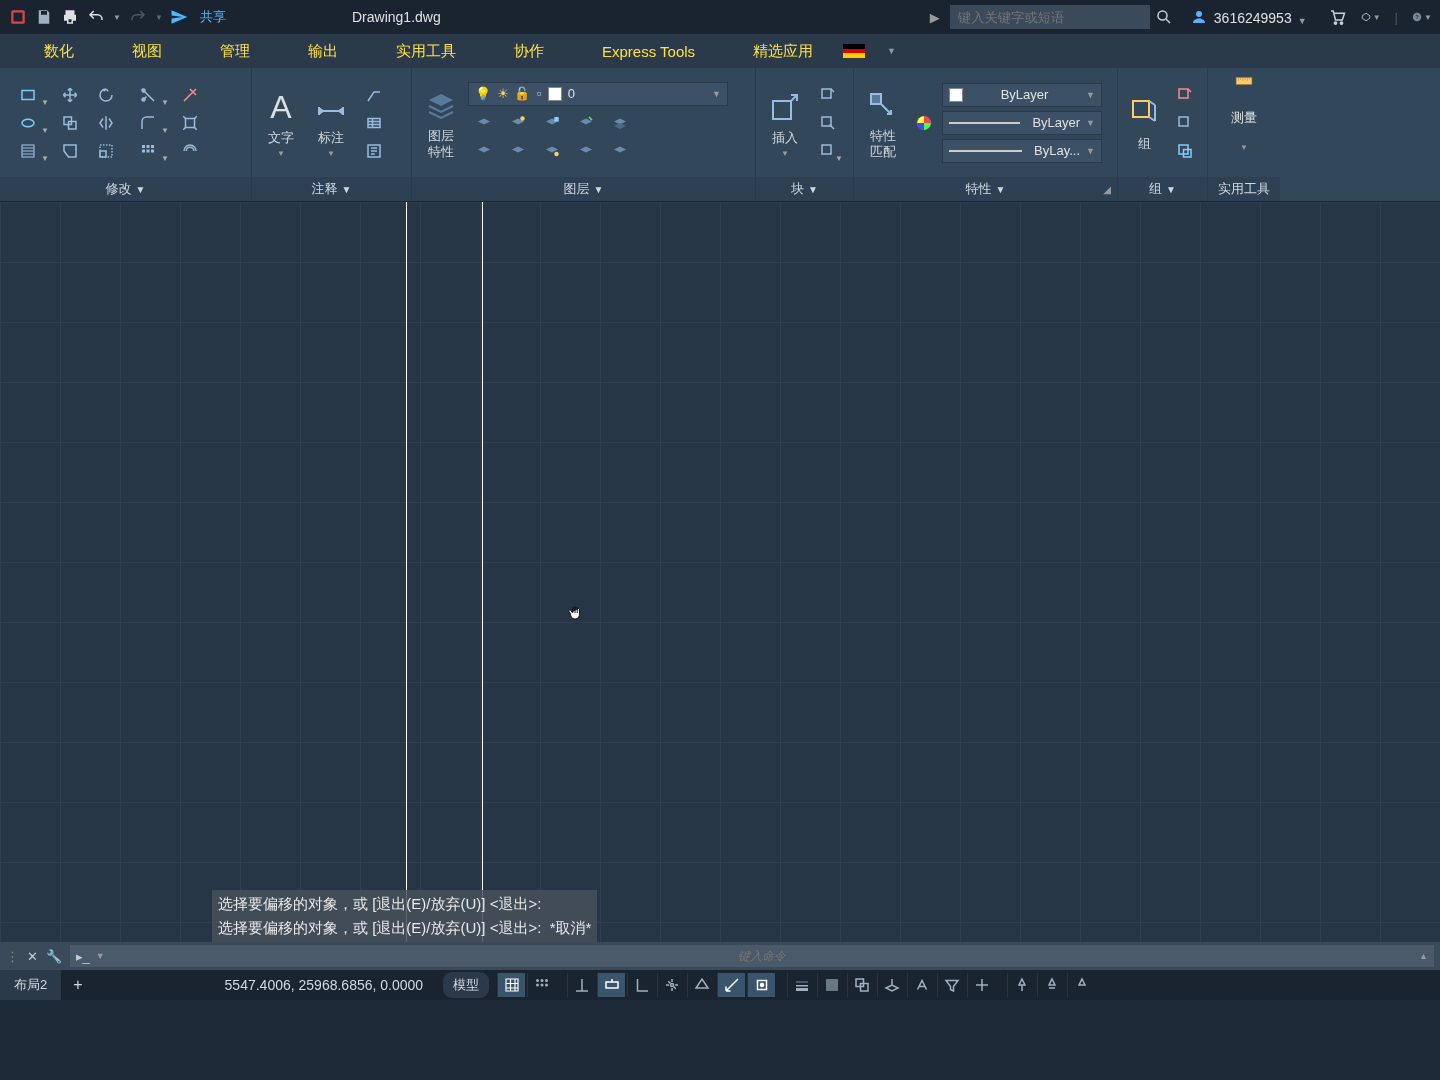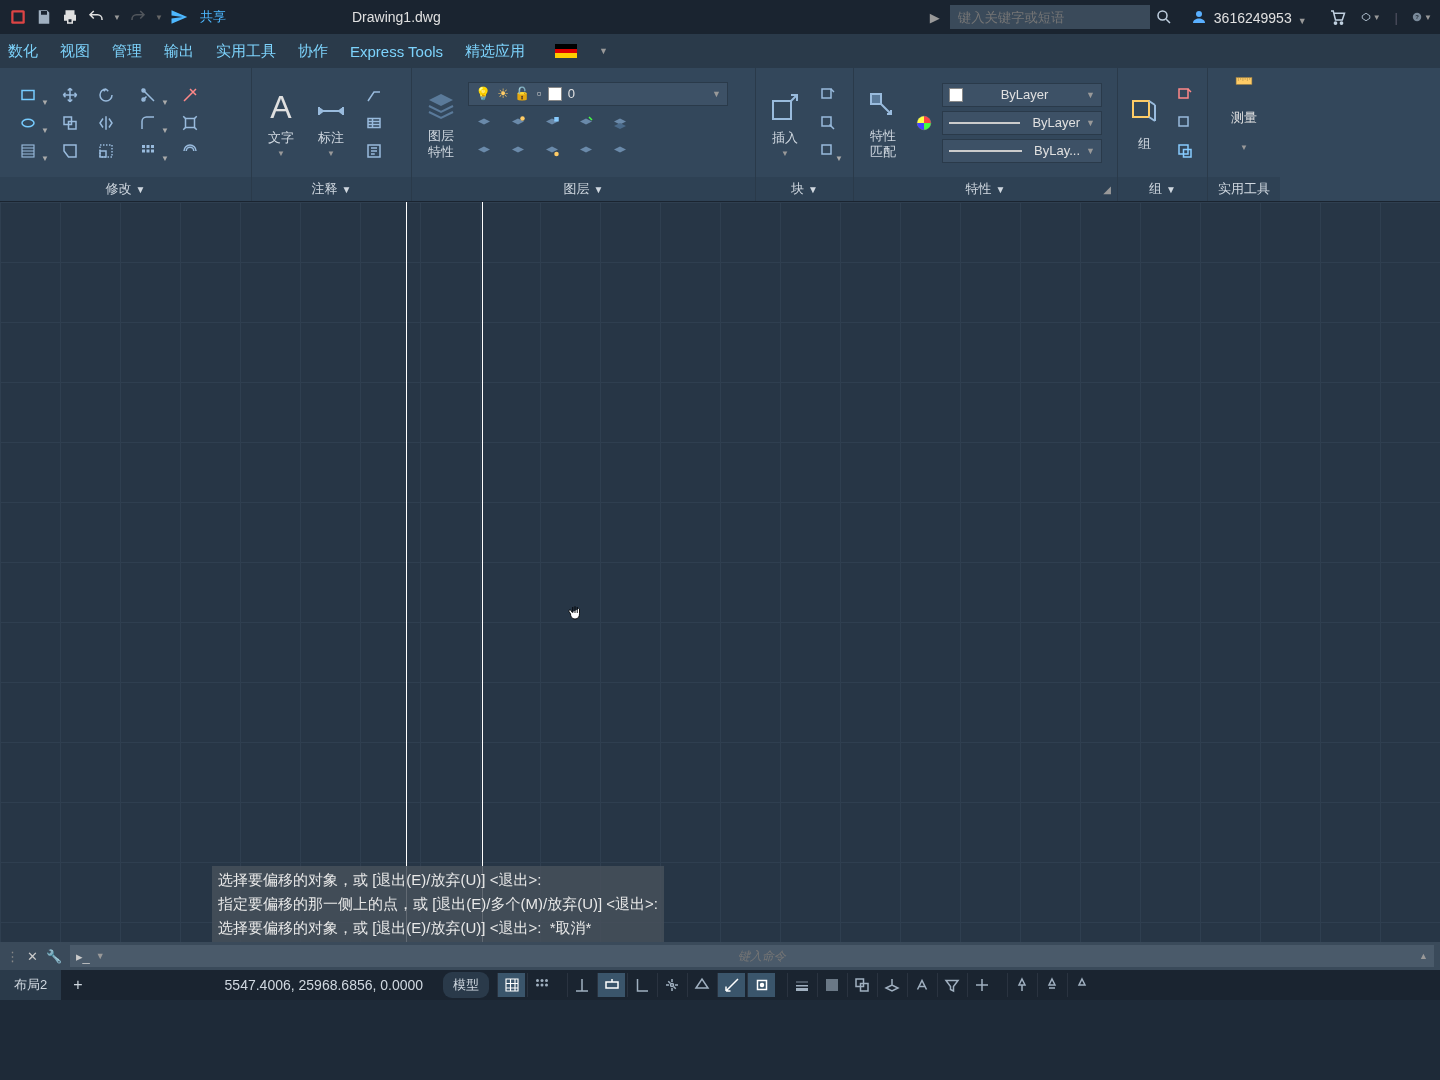--- a/index.html
+++ b/index.html
@@ -12,21 +12,21 @@
 .tb-title { flex: 0 1 auto; margin: 0 100px 0 120px; color: #e0e0e0; font-size: 14px; }
 .tb-search-wrap { display: flex; align-items: center; gap: 4px; margin-left: auto; }
 .tb-play { color: #999; margin-right: 6px; }
 .tb-search { background: #3a4a5a; border: none; color: #aac; padding: 4px 8px; width: 200px; height: 24px; }
 .tb-user { display: flex; align-items: flex-end; gap: 6px; margin-left: 10px; }
 .tb-user-name { color: #e0e0e0; font-size: 14px; }
 .tb-right-icons { display: flex; align-items: center; gap: 14px; margin-left: 14px; }
 
 
 .menubar { height: 34px; background: #2a3a4a; display: flex; align-items: center; padding: 0 8px; gap: 22px; font-size: 15px; }
-.menu-item { cursor: pointer; color: #7dd3fc; }
+.menu-item { cursor: pointer; color: #fde047; margin-left: 36px; }
 .menu-flag { width: 22px; height: 14px; background: linear-gradient(to bottom, #000 33%, #d00 33%, #d00 66%, #fc0 66%); margin-left: 8px; }
 
 
 .ribbon { height: 134px; background: #33475b; display: flex; border-bottom: 1px solid #1a2430; }
 .ribbon-panel { border-right: 1px solid #2a3a4a; display: flex; flex-direction: column; }
 .ribbon-content { flex: 1; display: flex; align-items: center; padding: 4px 6px; gap: 4px; }
 .ribbon-label { height: 24px; background: #2e4154; display: flex; align-items: center; justify-content: center; gap: 4px; font-size: 13px; color: #d0d8e0; cursor: pointer; }
 .ribbon-label .arrow { font-size: 10px; }
 .rb-btn { width: 32px; height: 26px; display: flex; align-items: center; justify-content: center; cursor: pointer; color: #c0d0e0; position:relative; }
 .rb-btn.wide { width: 44px; }
@@ -553,21 +553,20 @@
 <div class="canvas">
   <div class="vline" style="left:406px"></div>
   <div class="vline" style="left:482px"></div>
   <div class="cursor-hand" style="left:566px;top:402px">
     <svg viewBox="0 0 24 24" width="26" height="26">
         <path d="M9 4v8M12 3v9M15 4v8M18 6v7c0 4-2 7-6 7s-6-3-6-7l-2-3c-1-2 2-3 3-1l1 2" fill="#fff" stroke="#000" stroke-width="1.2"></path>
       </svg>
   </div>
   <div class="cmd-history">
     <div>选择要偏移的对象，或 [退出(E)/放弃(U)] &lt;退出&gt;:</div>
-    <div>指定要偏移的那一侧上的点，或 [退出(E)/多个(M)/放弃(U)] &lt;退出&gt;:</div>
     <div>选择要偏移的对象，或 [退出(E)/放弃(U)] &lt;退出&gt;:  *取消*</div>
   </div>
 </div>
 
 <div class="cmdbar">
   <span class="cmdbar-handle">⋮</span>
   <span style="color:#ccc;cursor:pointer">✕</span>
   <span style="color:#ccc;cursor:pointer">🔧</span>
   <div class="cmd-input-wrap">
     <span style="color:#ccc">▸_</span>

